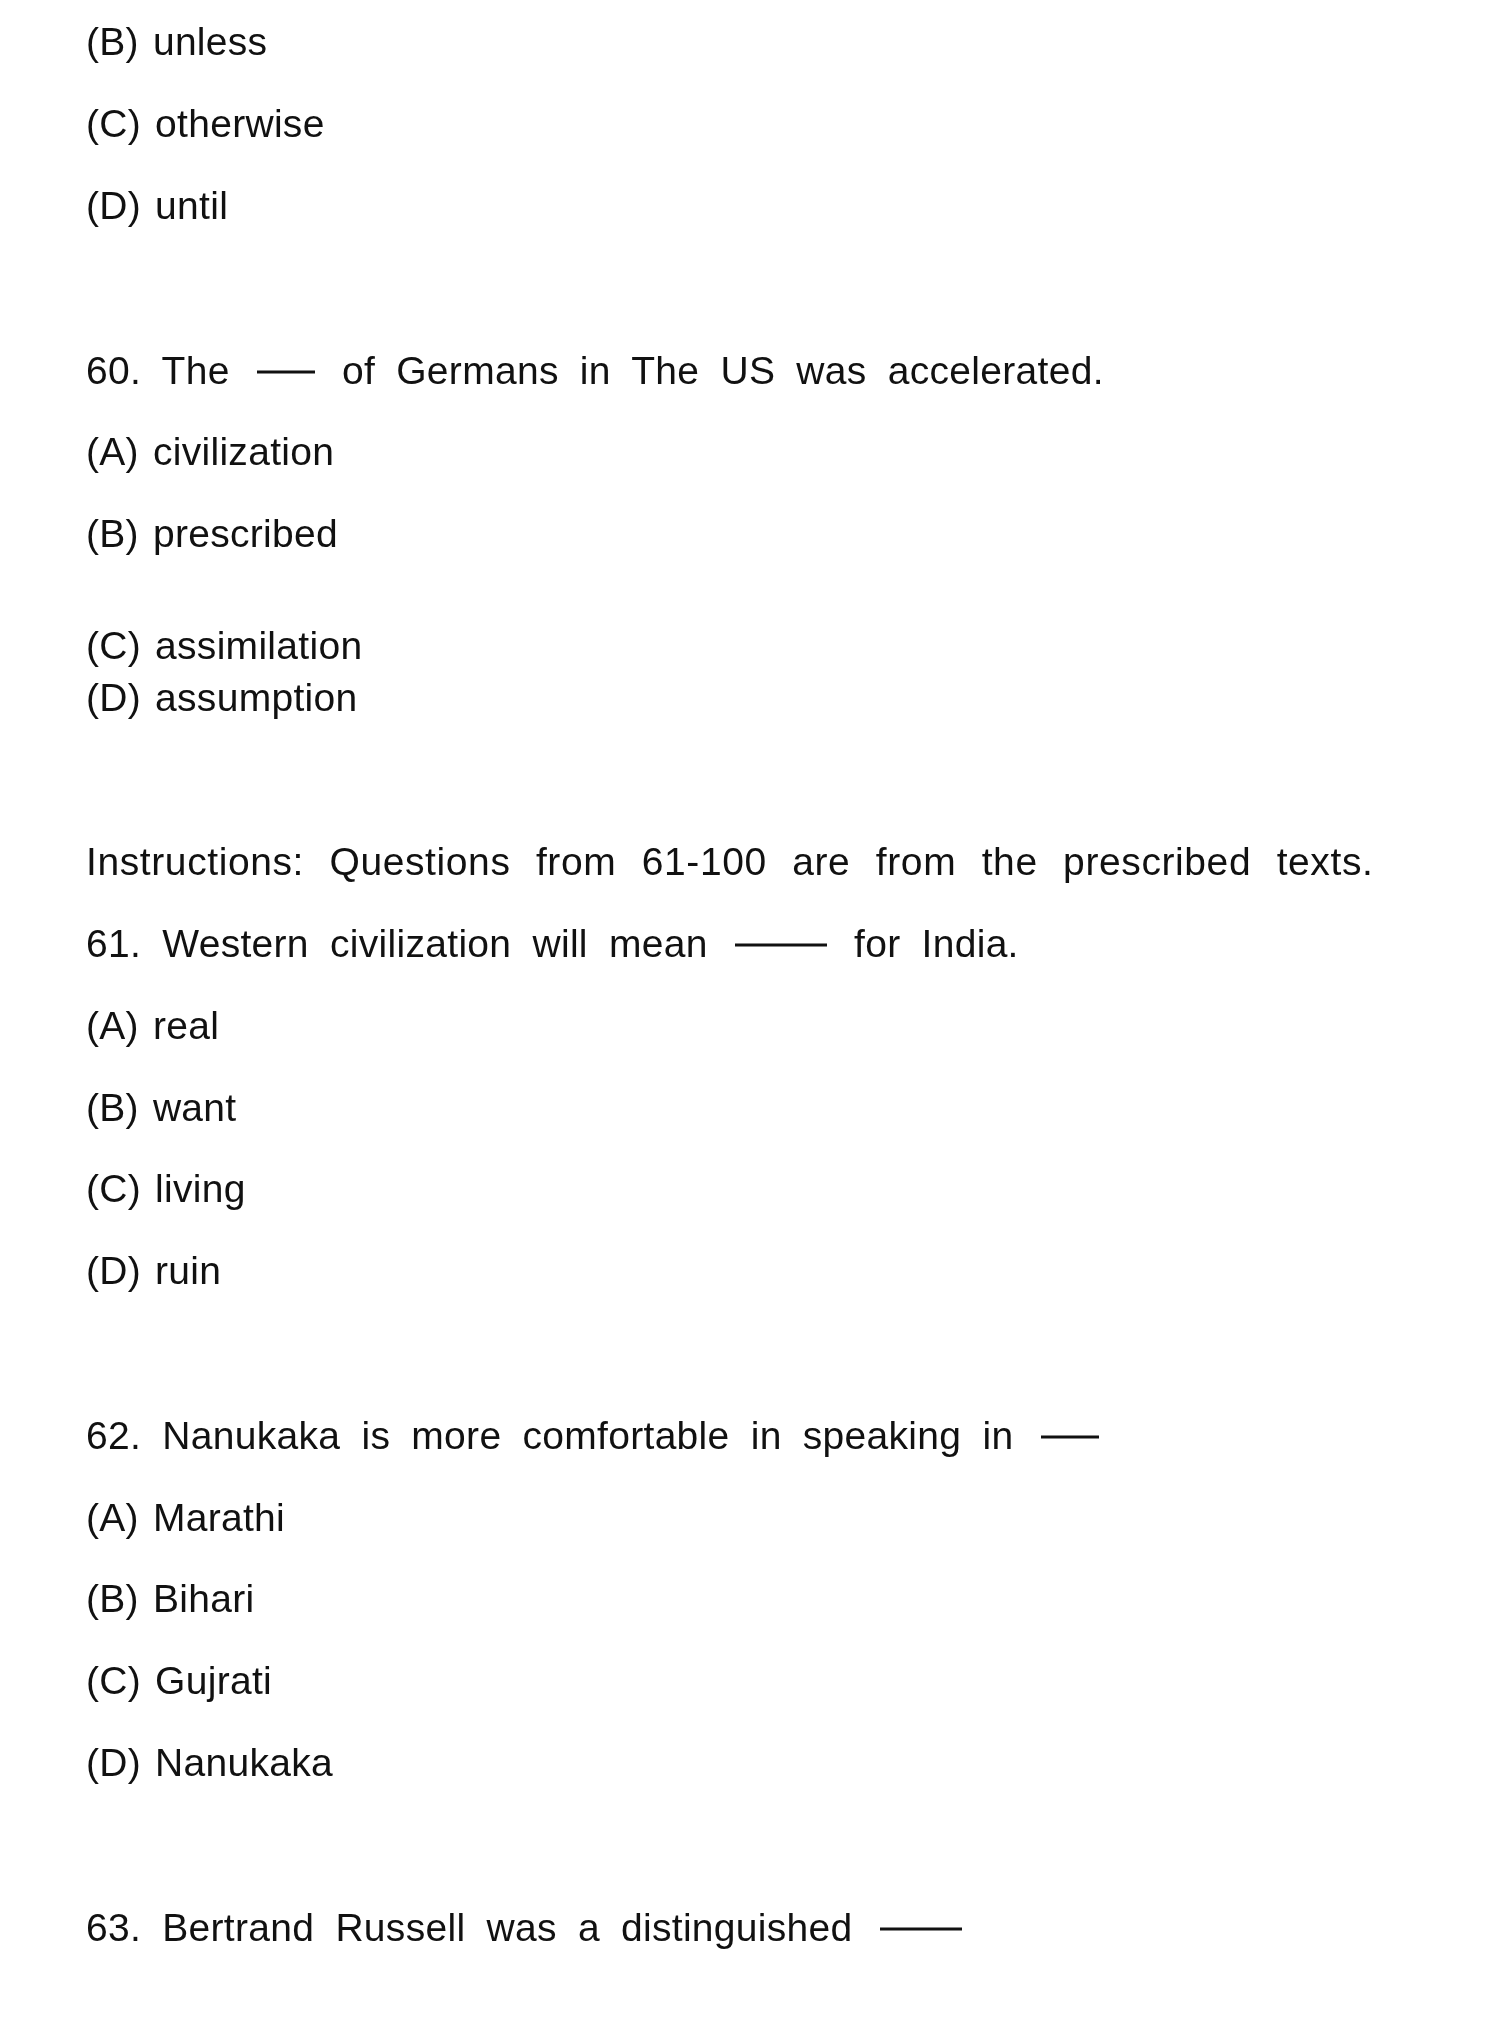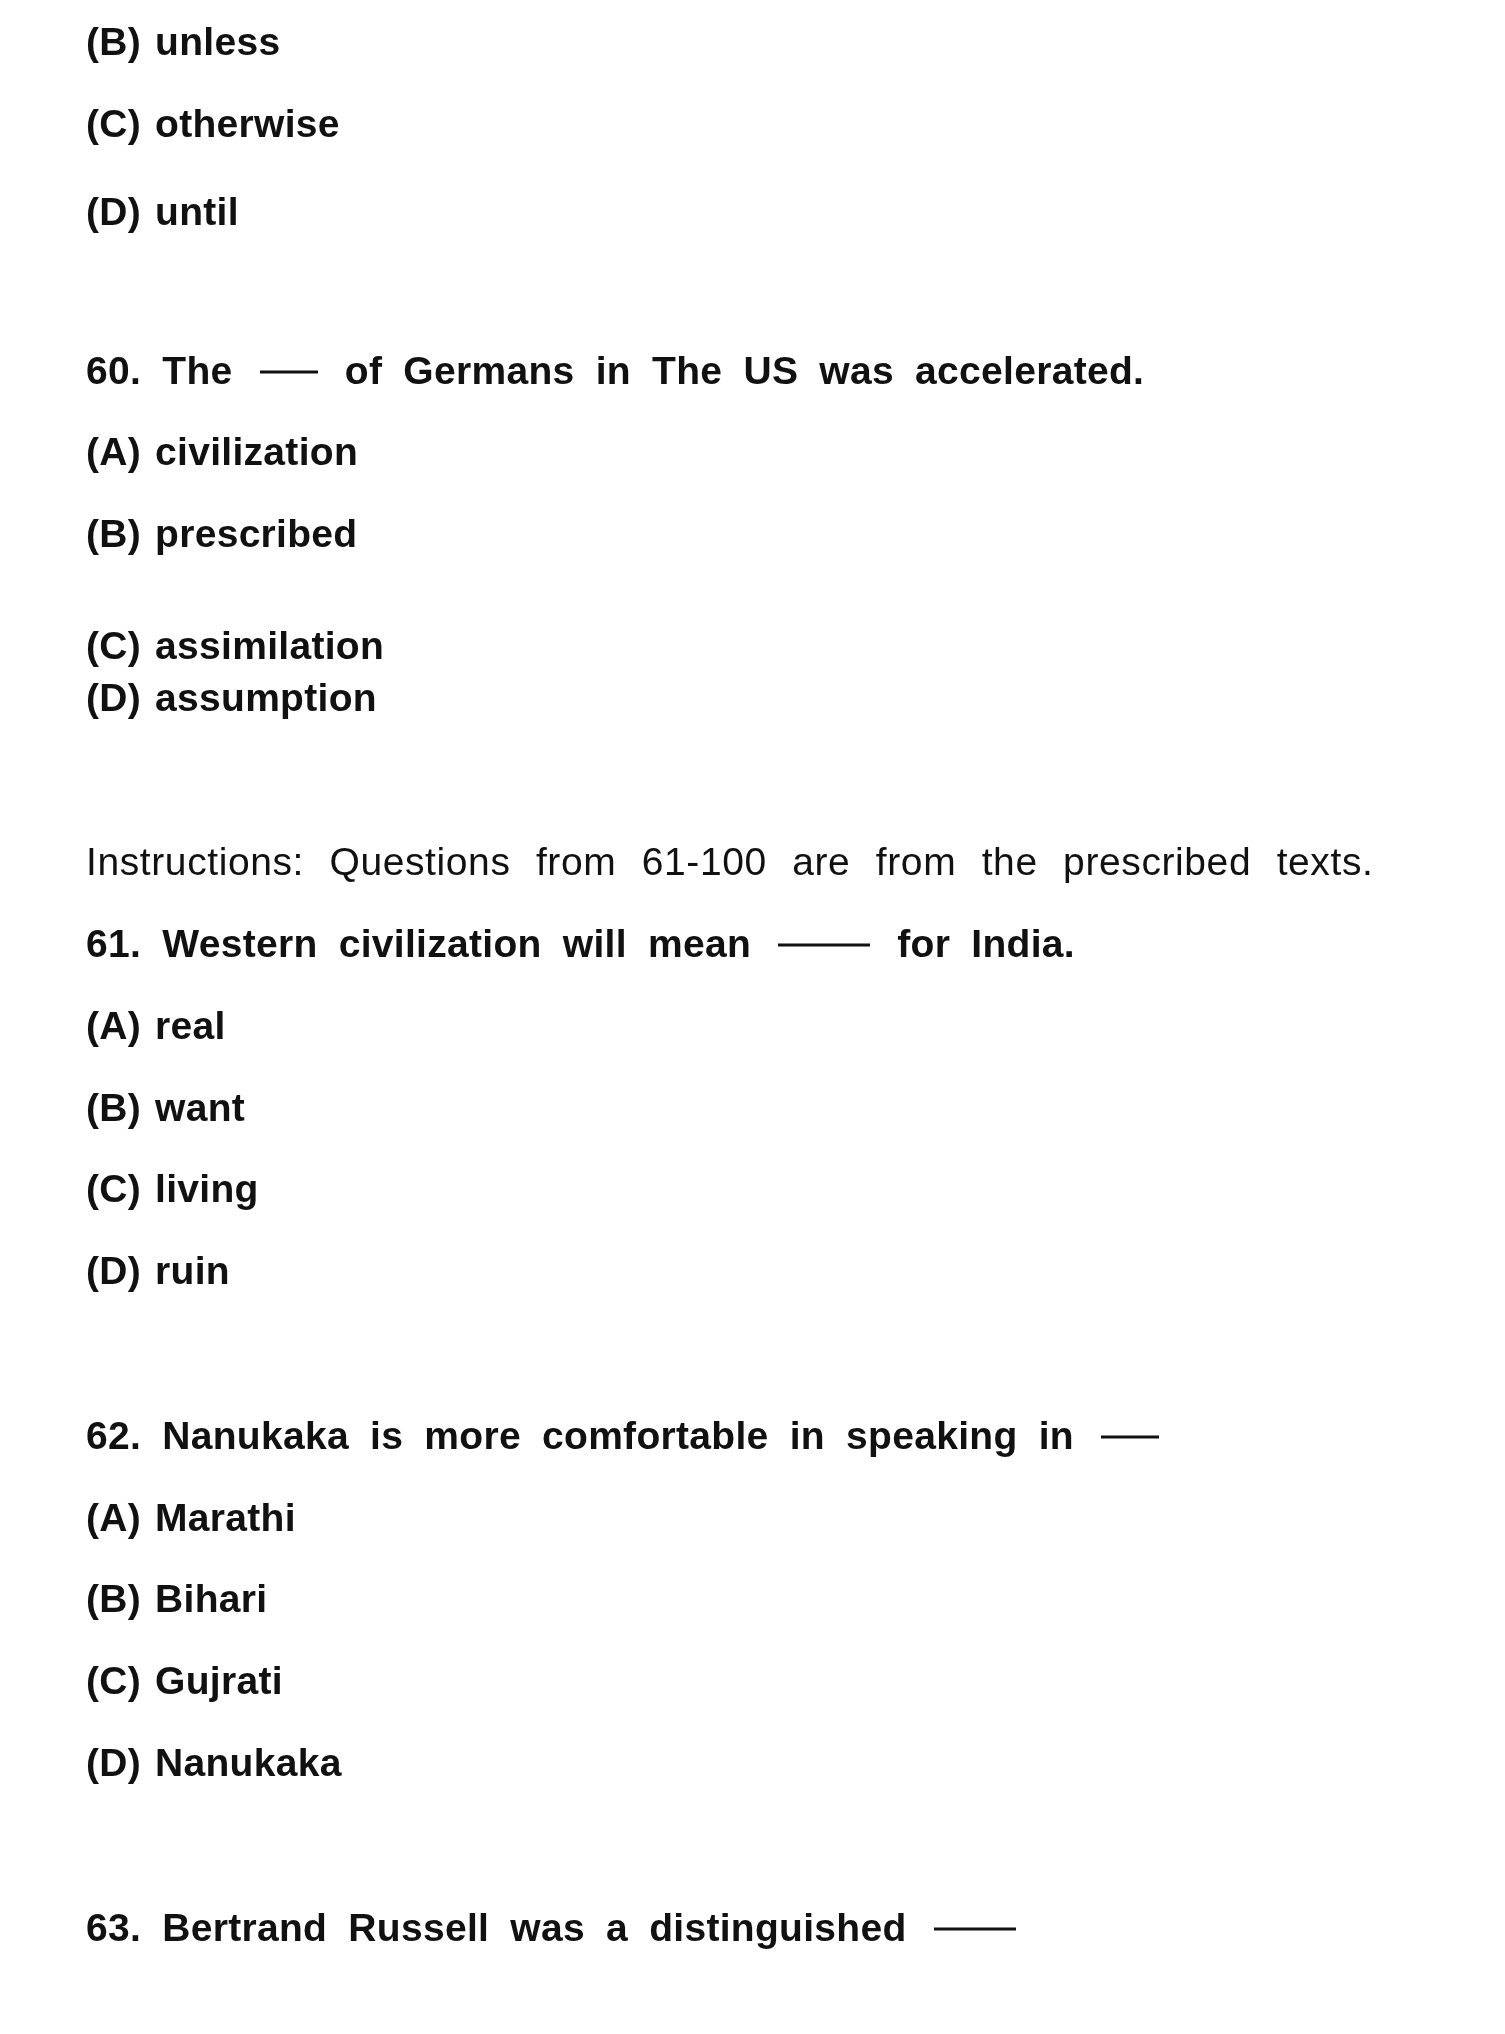--- a/index.html
+++ b/index.html
@@ -16,21 +16,20 @@
       color: #111111;
     }
     .line {
       position: absolute;
       left: 86px;
       font-size: 39px;
       line-height: 1;
       white-space: nowrap;
       transform: translateY(-50%);
       letter-spacing: 0.3px;
-      font-weight: bold;
     }
     .q { word-spacing: 10px; }
     .opt-label {
       display: inline-block;
       margin-right: 14px;
     }
     .instr {
       font-weight: normal;
       word-spacing: 14px;
       letter-spacing: 0.6px;
@@ -47,21 +46,21 @@
   </style>
 </head>
 <body>
 
 <div class="line" style="top:41px">
   <span class="opt-label">(B)</span><span>unless</span>
 </div>
 <div class="line" style="top:123px">
   <span class="opt-label">(C)</span><span>otherwise</span>
 </div>
-<div class="line" style="top:211px">
+<div class="line" style="top:205px">
   <span class="opt-label">(D)</span><span>until</span>
 </div>
 
 <div class="line q" style="top:370px">
   <span>60.</span>
   <span>The</span>
   <span class="blank" style="width:58px"></span>
   <span>of Germans in The US was accelerated.</span>
 </div>
 <div class="line" style="top:451px">

